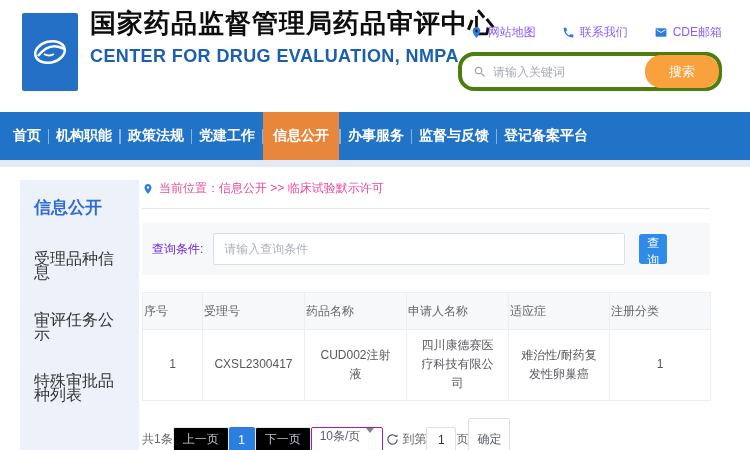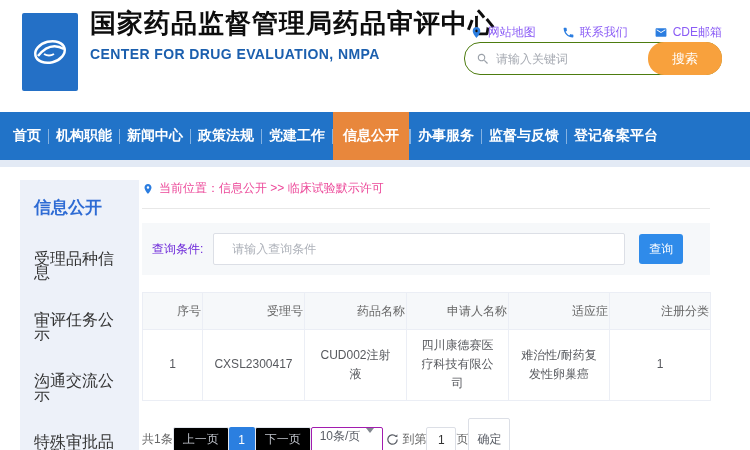--- a/index.html
+++ b/index.html
@@ -6,49 +6,49 @@
   body{
     width:750px;height:450px;position:relative;overflow:hidden;
     background:#fff;font-family:"Liberation Sans",sans-serif;
     -webkit-font-smoothing:antialiased;
   }
   
   .header{position:absolute;left:0;top:0;width:750px;height:112px;background:#fff;}
   .logo{position:absolute;left:22px;top:13px;width:56px;height:78px;background:#2470c6;border-radius:2px;display:flex;align-items:center;justify-content:center;}
   .title-block{position:absolute;left:90px;top:8px;}
   .title-cn{font-size:26px;font-weight:700;color:#0d0d0d;letter-spacing:1px;line-height:1.2;}
-  .title-en{margin-top:7px;font-size:14px;font-weight:700;color:#1b5fae;letter-spacing:.4px;}
+  .title-en{margin-top:7px;font-size:18px;font-weight:700;color:#1b5fae;letter-spacing:.4px;}
   .quick-links{position:absolute;top:24px;right:28px;display:flex;gap:26px;align-items:center;}
   .qlink{display:flex;align-items:center;gap:5px;font-size:12px;color:#8b5cf6;cursor:pointer;}
-  .search-pill{position:absolute;top:42px;right:28px;width:256px;height:31px;border:1px solid #4d7c0f;border-radius:16px;background:#fff;display:flex;align-items:center;}
+  .search-pill{position:absolute;top:52px;right:28px;width:256px;height:31px;border:4px solid #4d7c0f;border-radius:16px;background:#fff;display:flex;align-items:center;}
   .search-pill .mag{margin-left:11px;flex:0 0 auto;display:flex;}
   .search-pill input{flex:1;border:none;outline:none;background:transparent;font-size:12px;color:#333;padding:0 6px;min-width:0;}
   .search-pill input::placeholder{color:#a7abb3;}
   .search-btn{position:absolute;right:-1px;top:-1px;height:33px;width:74px;border:none;border-radius:16px;background:#f8a13d;color:#fff;font-size:13px;cursor:pointer;font-family:inherit;}
   
   .nav{position:absolute;left:0;top:112px;width:750px;height:48px;background:#2173c8;display:flex;align-items:center;padding-left:6px;box-sizing:border-box;}
   .nav-item{height:48px;display:flex;align-items:center;padding:11px 7px;font-size:14px;font-weight:700;color:#fff;cursor:pointer;white-space:nowrap;}
   .nav-item.active{background:#e8873c;padding:0 10px;}
   .nav-sep{width:1px;height:15px;background:rgba(255,255,255,.45);flex:0 0 auto;}
   .nav-strip{position:absolute;left:0;top:160px;width:750px;height:7px;background:#e3eaf5;}
   
   .sidebar{position:absolute;left:20px;top:180px;width:119px;height:270px;background:#edf1f9;box-sizing:border-box;}
   .side-title{padding:16px 14px 0;font-size:17px;font-weight:700;color:#2e6bd4;}
   .side-item{margin-top:33px;padding:0 14px;font-size:16px;color:#333;line-height:14px;cursor:pointer;}
   .side-item:first-of-type{margin-top:24px;}
   
   .main{position:absolute;left:142px;top:180px;width:568px;}
   .breadcrumb{display:flex;align-items:center;gap:5px;font-size:12px;color:#ec4899;padding-bottom:11px;border-bottom:1px solid #e8e8e8;}
   .query-panel{margin-top:14px;height:52px;background:#f6f8fa;display:flex;align-items:center;box-sizing:border-box;padding:0 10px;}
   .query-label{font-size:12px;color:#6d28d9;flex:0 0 auto;margin-right:10px;}
-  .query-input{width:412px;height:32px;border:1px solid #dcdfe6;border-radius:2px;background:#fff;font-size:12px;color:#8b5cf6;padding:0 18px;box-sizing:border-box;outline:none;font-family:inherit;}
+  .query-input{width:412px;height:32px;border:1px solid #dcdfe6;border-radius:2px;background:#fff;font-size:12px;color:#8b5cf6;padding:0 10px;box-sizing:border-box;outline:none;font-family:inherit;}
   .query-input::placeholder{color:#aeb2ba;}
-  .query-btn{margin-left:14px;width:44px;height:30px;border:none;border-radius:3px;background:#2f8bea;color:#fff;font-size:12px;cursor:pointer;font-family:inherit;}
+  .query-btn{margin-left:14px;width:28px;height:30px;border:none;border-radius:3px;background:#2f8bea;color:#fff;font-size:12px;cursor:pointer;font-family:inherit;}
   table.data{margin-top:17px;width:568px;border-collapse:collapse;table-layout:fixed;}
-  table.data th{height:34px;background:#f6f8fa;border:1px solid #ebeef5;font-size:12px;font-weight:400;color:#666;text-align:right;}
+  table.data th{height:34px;background:#f6f8fa;border:1px solid #ebeef5;font-size:12px;font-weight:400;color:#666;text-align:left;}
   table.data td{height:64px;border:1px solid #ebeef5;font-size:12px;color:#57595e;text-align:center;padding:6px 10px;line-height:1.6;box-sizing:border-box;background:#fff;}
   
   .pager{margin-top:17px;display:flex;align-items:center;gap:0;font-size:12px;color:#666;}
   .pg-btn{height:26px;padding:0 9px;display:flex;align-items:center;justify-content:center;border:1px solid #e3e7ee;background:#000000;color:#c0c4cc;border-radius:2px;box-sizing:border-box;}
   .pg-num{width:26px;height:26px;display:flex;align-items:center;justify-content:center;background:#2b7fe0;color:#fff;border-radius:2px;}
   .pg-size{height:26px;padding:0 8px;display:flex;align-items:flex-start;gap:6px;border:1px solid #a21caf;background:#fff;color:#5a5e66;border-radius:2px;cursor:pointer;box-sizing:border-box;}
   .pg-size .caret{width:0;height:0;border-left:4px solid transparent;border-right:4px solid transparent;border-top:5px solid #82878f;}
   .pg-refresh{display:flex;align-items:center;cursor:pointer;margin:0 2px;}
   .pg-goto-input{width:30px;height:26px;border:1px solid #dcdfe6;border-radius:2px;text-align:center;font-size:12px;color:#333;box-sizing:border-box;outline:none;font-family:inherit;}
   .pg-ok{height:26px;padding:8px 8px;display:flex;align-items:center;border:1px solid #dcdfe6;background:#fff;color:#5a5e66;border-radius:2px;cursor:pointer;}
@@ -99,42 +99,40 @@
     <input type="text" placeholder="请输入关键词" style="">
     <button class="search-btn">搜索</button>
   </div>
 </div>
 
 <div class="nav">
   <div class="nav-item">首页</div>
   <i class="nav-sep"></i>
   <div class="nav-item">机构职能</div>
   <i class="nav-sep"></i>
-  <div class="nav-item">新闻中心</div>
   <i class="nav-sep"></i>
   <div class="nav-item">政策法规</div>
   <i class="nav-sep"></i>
   <div class="nav-item">党建工作</div>
   <i class="nav-sep"></i>
   <div class="nav-item active">信息公开</div>
   <i class="nav-sep"></i>
   <i class="nav-sep"></i>
   <div class="nav-item">办事服务</div>
   <i class="nav-sep"></i>
   <div class="nav-item">监督与反馈</div>
   <i class="nav-sep"></i>
   <div class="nav-item">登记备案平台</div>
 </div>
 <div class="nav-strip"></div>
 
 <div class="sidebar">
   <div class="side-title">信息公开</div>
   <div class="side-item">受理品种信息</div>
   <div class="side-item">审评任务公示</div>
-  <div class="side-item">沟通交流公示</div>
   <div class="side-item">特殊审批品种列表</div>
 
 </div>
 
 <div class="main">
 
   <div class="breadcrumb">
     <svg width="12" height="12" viewBox="0 0 24 24">
         <path fill="#2b7de0" d="M12 2C8.1 2 5 5.1 5 9c0 5.2 7 13 7 13s7-7.8 7-13c0-3.9-3.1-7-7-7zm0 9.5a2.5 2.5 0 1 1 0-5 2.5 2.5 0 0 1 0 5z"></path>
       </svg>

